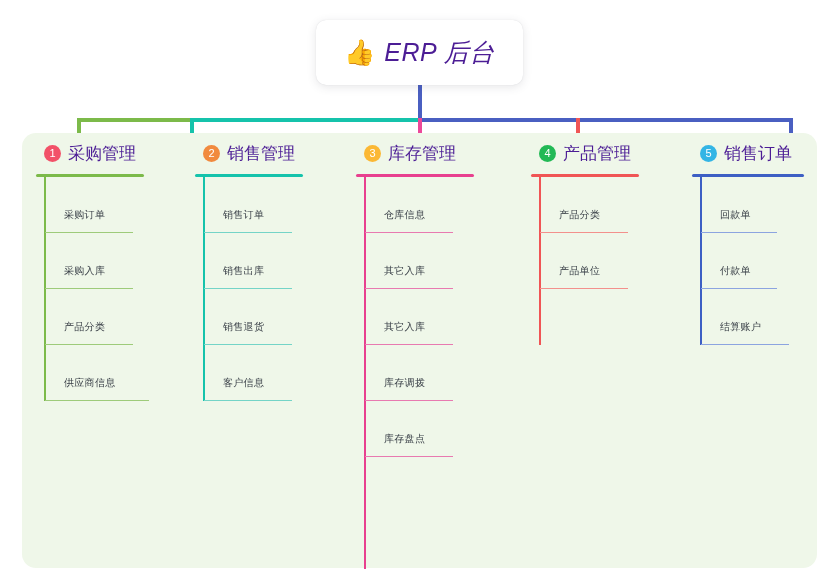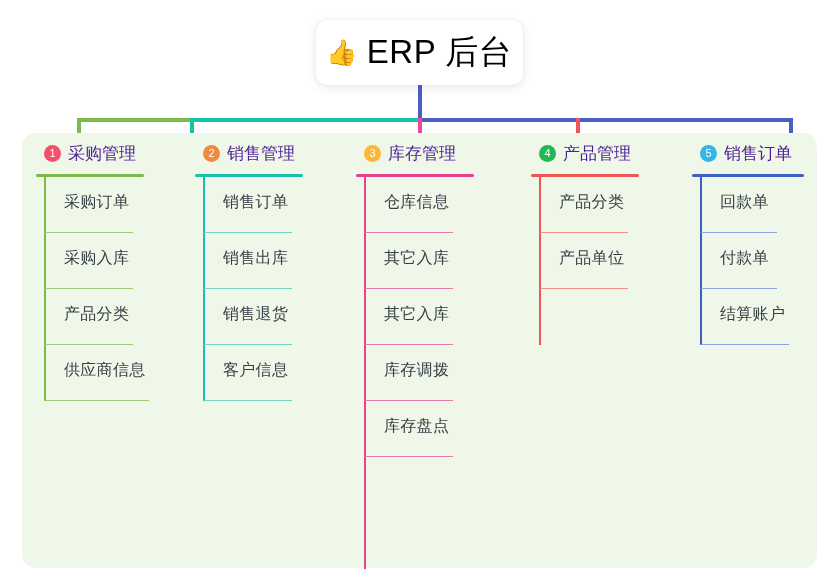--- a/index.html
+++ b/index.html
@@ -35,24 +35,25 @@
     justify-content: center;
     gap: 9px;
     box-sizing: border-box;
   }
   .root-emoji {
     font-size: 25px;
     line-height: 1;
     display: inline-block;
   }
   .root-title {
-    font-size: 33px;
-    color: #000000;
+    font-size: 25px;
+    color: #4c1d95;
     letter-spacing: .5px;
     white-space: nowrap;
+    font-style: italic;
   }
 
   
   #connectors {
     position: absolute;
     left: 0;
     top: 0;
     width: 839px;
     height: 588px;
     pointer-events: none;
@@ -131,24 +132,24 @@
   }
   .item {
     position: relative;
     height: 56px;
     box-sizing: border-box;
     padding-left: 28px;
     display: flex;
     align-items: flex-end;
   }
   .item-label {
-    font-size: 16px;
+    font-size: 10px;
     color: #3a4048;
     white-space: nowrap;
-    padding-bottom: 20px;
+    padding-bottom: 11px;
     letter-spacing: .3px;
   }
   .item-rule {
     position: absolute;
     left: 9px;
     bottom: 0;
     height: 1.5px;
   }
 </style>
 </head>

